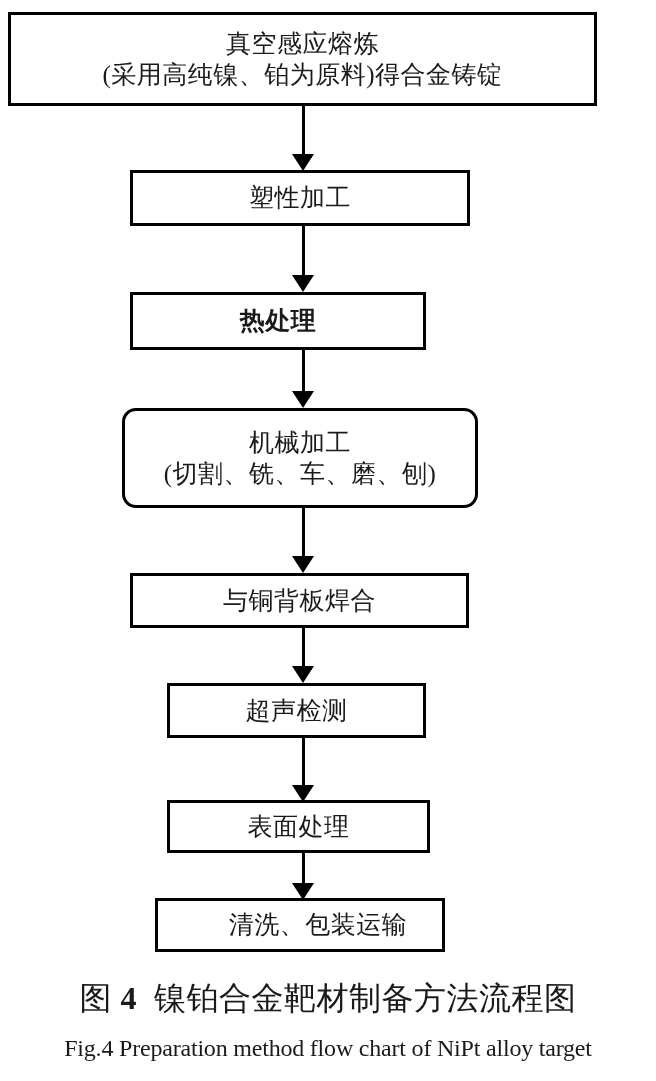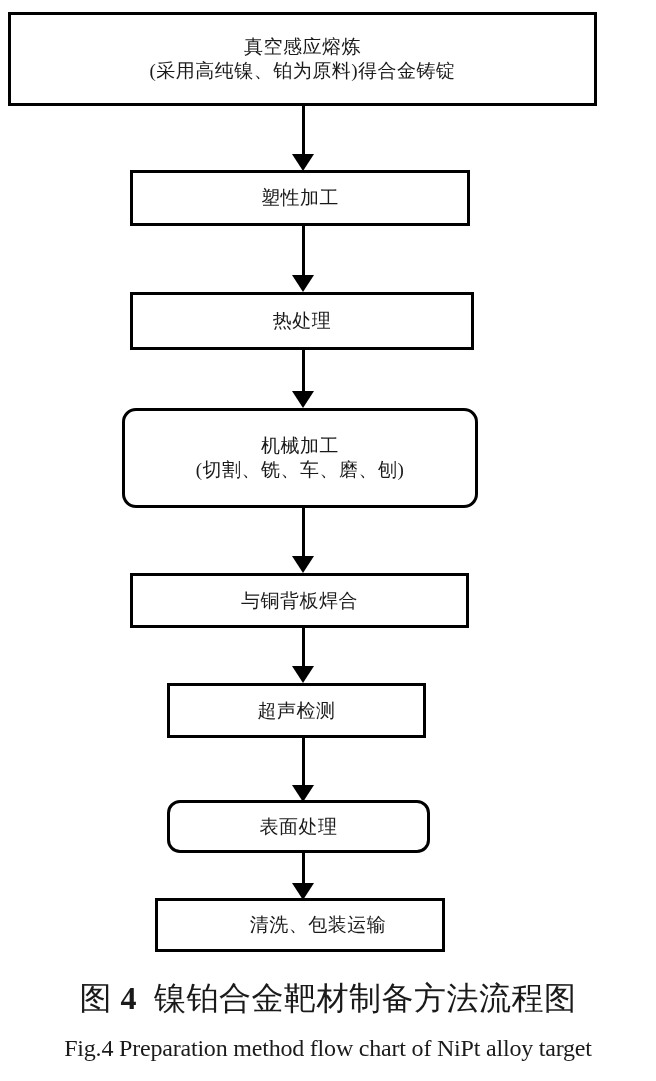--- a/index.html
+++ b/index.html
@@ -23,21 +23,21 @@
     display: flex;
     flex-direction: column;
     align-items: center;
     justify-content: center;
     text-align: center;
     color: #1a1a1a;
   }
   .node .line {
     display: block;
     font-family: "Liberation Serif", "DejaVu Serif", serif;
-    font-size: 19px;
+    font-size: 25px;
     line-height: 1.25;
     white-space: nowrap;
     letter-spacing: 0.5px;
     text-align: right;
   }
   .connector {
     position: absolute;
   }
   .connector .shaft {
     position: absolute;
@@ -96,21 +96,21 @@
 
   <div class="node" style="left:130px; top:170px; width:340px; height:56px;">
     <span class="line">塑性加工</span>
   </div>
 
   <div class="connector" style="left:292px; top:226px; width:22px; height:66px;">
     <div class="shaft" style="height:49px;"></div>
     <div class="head"></div>
   </div>
 
-  <div class="node" style="left:130px; top:292px; width:344px; height:58px;">
+  <div class="node" style="left:130px; top:292px; width:296px; height:58px;font-weight:bold;">
     <span class="line">热处理</span>
   </div>
 
   <div class="connector" style="left:292px; top:350px; width:22px; height:58px;">
     <div class="shaft" style="height:41px;"></div>
     <div class="head"></div>
   </div>
 
   <div class="node" style="left:122px; top:408px; width:356px; height:100px;border-radius:14px;">
     <span class="line">机械加工</span>
@@ -133,21 +133,21 @@
 
   <div class="node" style="left:167px; top:683px; width:259px; height:55px;">
     <span class="line">超声检测</span>
   </div>
 
   <div class="connector" style="left:292px; top:738px; width:22px; height:64px;">
     <div class="shaft" style="height:47px;"></div>
     <div class="head"></div>
   </div>
 
-  <div class="node" style="left:167px; top:800px; width:263px; height:53px;border-radius:13px;">
+  <div class="node" style="left:167px; top:800px; width:263px; height:53px;">
     <span class="line">表面处理</span>
   </div>
 
   <div class="connector" style="left:292px; top:853px; width:22px; height:47px;">
     <div class="shaft" style="height:30px;"></div>
     <div class="head"></div>
   </div>
 
   <div class="node" style="left:155px; top:898px; width:290px; height:54px;padding-left:36px;">
     <span class="line">清洗、包装运输</span>

